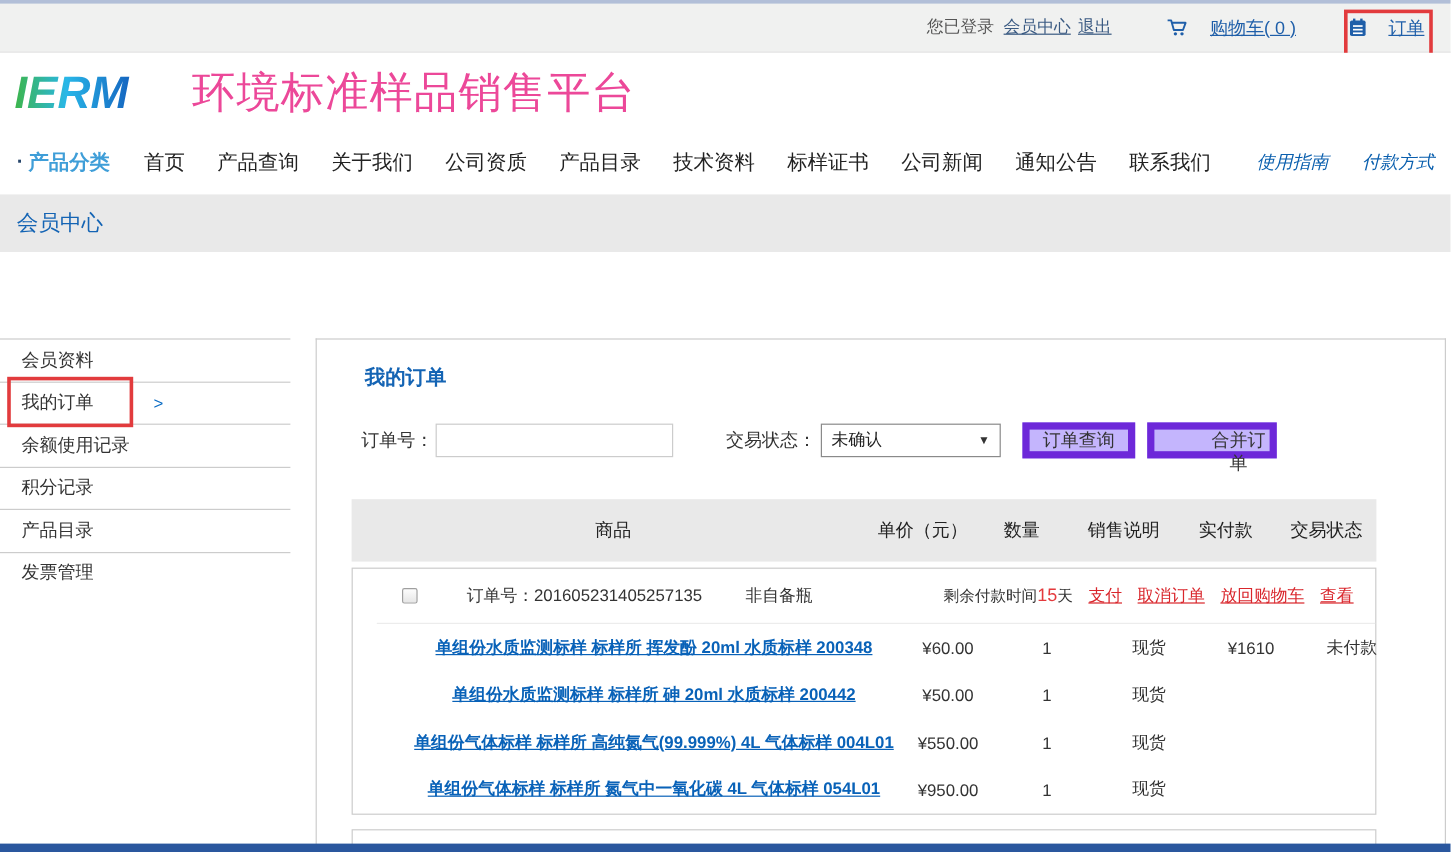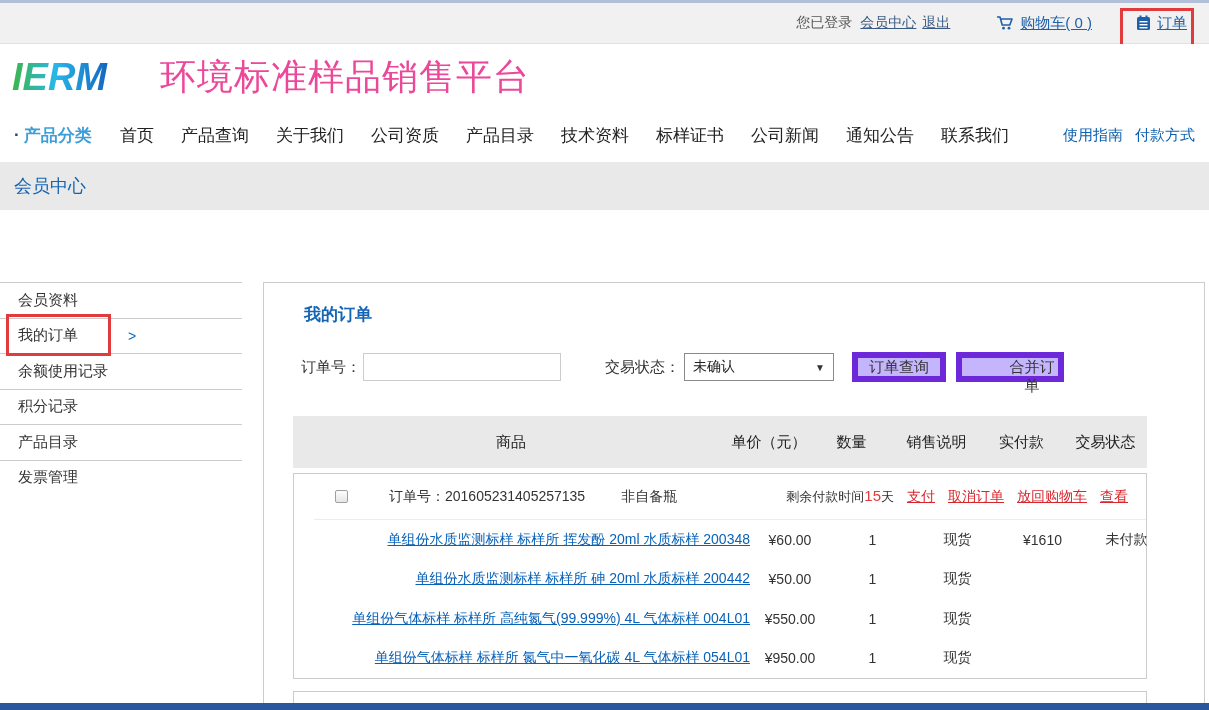--- a/index.html
+++ b/index.html
@@ -8,40 +8,40 @@
 
   
   .topbar { position:absolute; left:0; top:0; width:100%; height:44px; background:#f0f1f0;
             border-top:3px solid #b2bfd8; border-bottom:1px solid #e2e2e2;padding-left:19px; }
   .topbar-inner { height:100%; display:flex; align-items:center; justify-content:flex-end;
                   padding-right:22px; font-size:14px; color:#555; }
   .topbar a { color:#3a5a82; text-decoration:underline; cursor:pointer; }
   .tb-login { margin-right:8px; }
   .tb-member { margin-right:6px; }
   .tb-logout { margin-right:46px; }
-  .tb-group { display:flex; align-items:center; gap:6px; }
+  .tb-group { display:flex; align-items:center; gap:18px; }
   .tb-cart-group { margin-right:44px; }
   .tb-cart-group a, .tb-order-group a { color:#1f5fa9; font-size:15px; }
   .redbox-top { position:absolute; left:1120px; top:5px; width:74px; height:43px;
                 border:3px solid #e23b3d; pointer-events:none; }
 
   
   .logo-row { position:absolute; left:0; top:44px; width:100%; height:66px; background:#fff;
               display:flex; align-items:center; padding-left:10px; }
   .site-name { font-size:36px; font-weight:normal; color:#ec4899; margin-left:14px; letter-spacing:1px; }
 
   
   .nav-row { position:absolute; left:0; top:110px; width:100%; height:50px; background:#fff;
              display:flex; align-items:center; padding:0 14px; font-size:17px; color:#222; }
   .nav-category { display:flex; align-items:center; gap:4px; width:100px; font-weight:bold;
                   color:#3f9ed8; cursor:pointer; }
   .nav-category .bullet { color:#27466b; font-weight:bold; }
   .nav-items { display:flex; gap:27px; margin-left:6px; }
   .nav-item { cursor:pointer; white-space:nowrap; }
-  .nav-right { margin-left:auto; display:flex; gap:12px; font-size:15px; }
+  .nav-right { margin-left:auto; display:flex; gap:28px; font-size:15px;font-style:italic; }
   .nav-right a { color:#0a5fae; text-decoration:none; cursor:pointer; white-space:nowrap; }
 
   
   .crumb-bar { position:absolute; left:0; top:162px; width:100%; height:48px; background:#e9e9e9;
                display:flex; align-items:center; padding-left:14px; }
   .crumb-title { font-size:18px; color:#1464b4; }
 
   
   .sidebar { position:absolute; left:0; top:282px; width:242px; }
   .side-item { height:35.5px; display:flex; align-items:center; padding-left:18px; font-size:15px;
@@ -81,21 +81,21 @@
   .checkbox { width:13px; height:13px; margin-left:21px; border:1px solid #9f9f9f; border-radius:2px;
               background:linear-gradient(#fdfdfd,#e6e6e6); cursor:pointer; flex:0 0 auto; }
   .order-no-wrap { margin-left:41px; white-space:nowrap; }
   .bottle { margin-left:36px; white-space:nowrap; }
   .head-right { margin-left:auto; display:flex; align-items:baseline; gap:13px; padding-right:18px;
                 white-space:nowrap; }
   .remain { font-size:13px; color:#333; }
   .remain .days { color:#e4393c; font-size:15px; }
   .action-link { color:#d9262c; font-size:14px; text-decoration:underline; cursor:pointer; }
   .item-row { height:39.5px; text-align:center; font-size:14px; color:#333; }
-  .item-name { text-align:right; padding-left:26px; overflow:hidden; white-space:nowrap; }
+  .item-name { text-align:center; padding-left:26px; overflow:hidden; white-space:nowrap;font-weight:bold; }
   .item-name a { color:#0962b8; text-decoration:underline; cursor:pointer; }
 
   .bottom-bar { position:absolute; left:0; top:703px; width:100%; height:7px; background:#2a579e; }
 </style>
 </head>
 <body>
 
 <div class="page">
 
   <div class="topbar">

